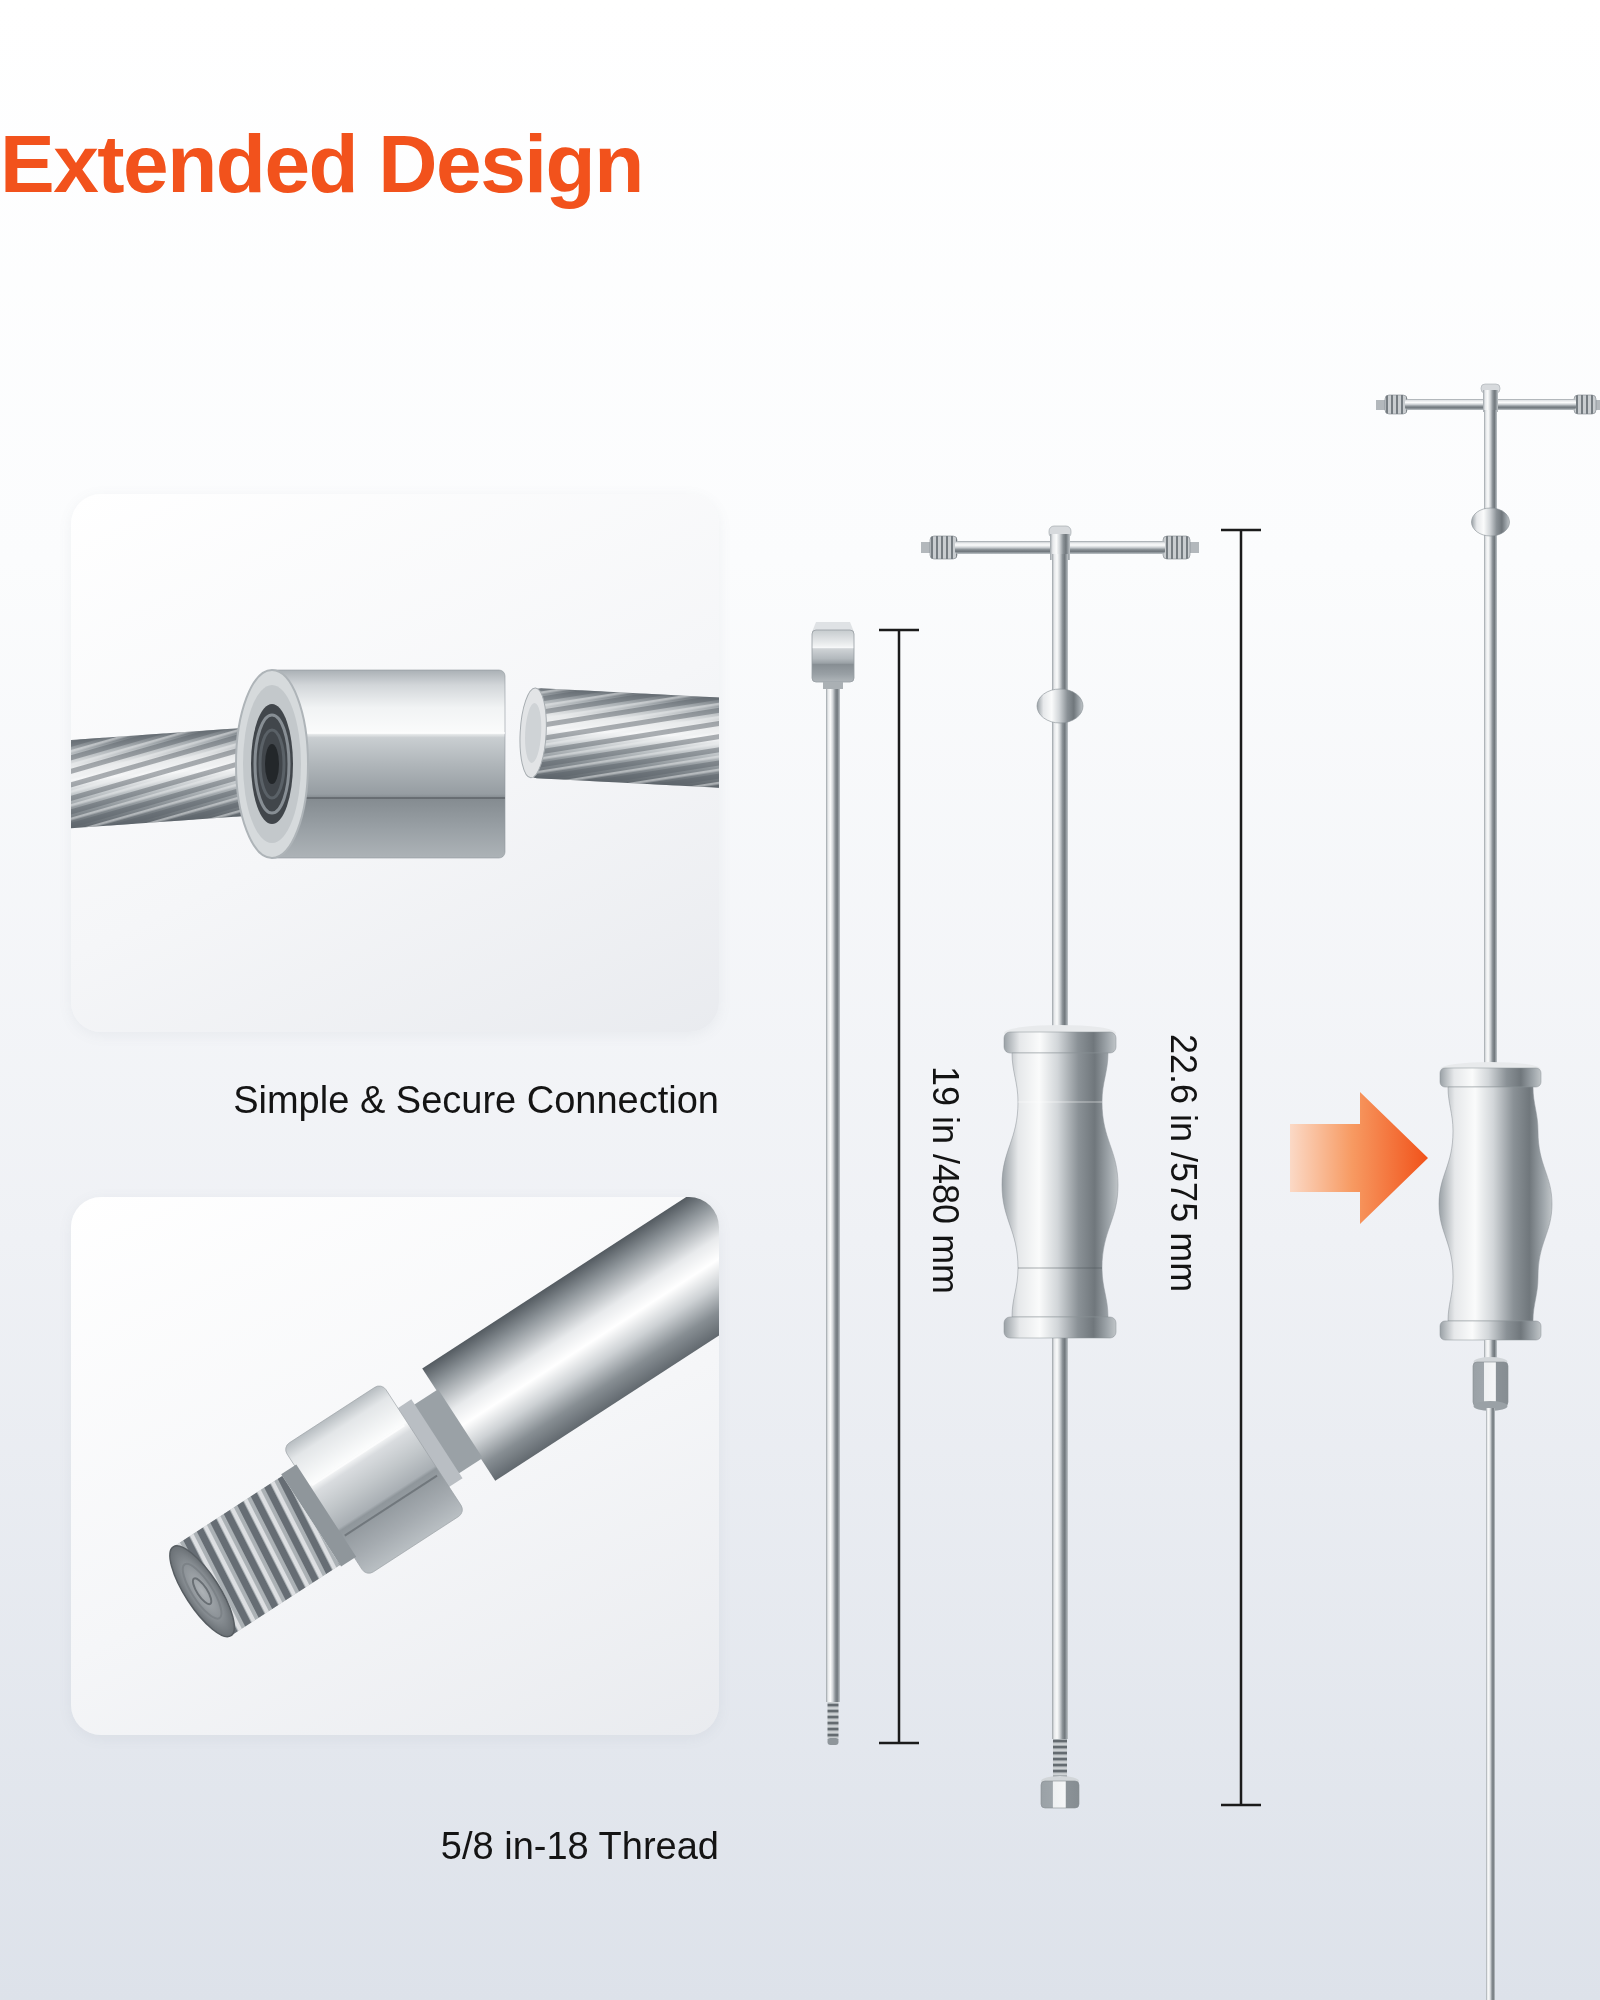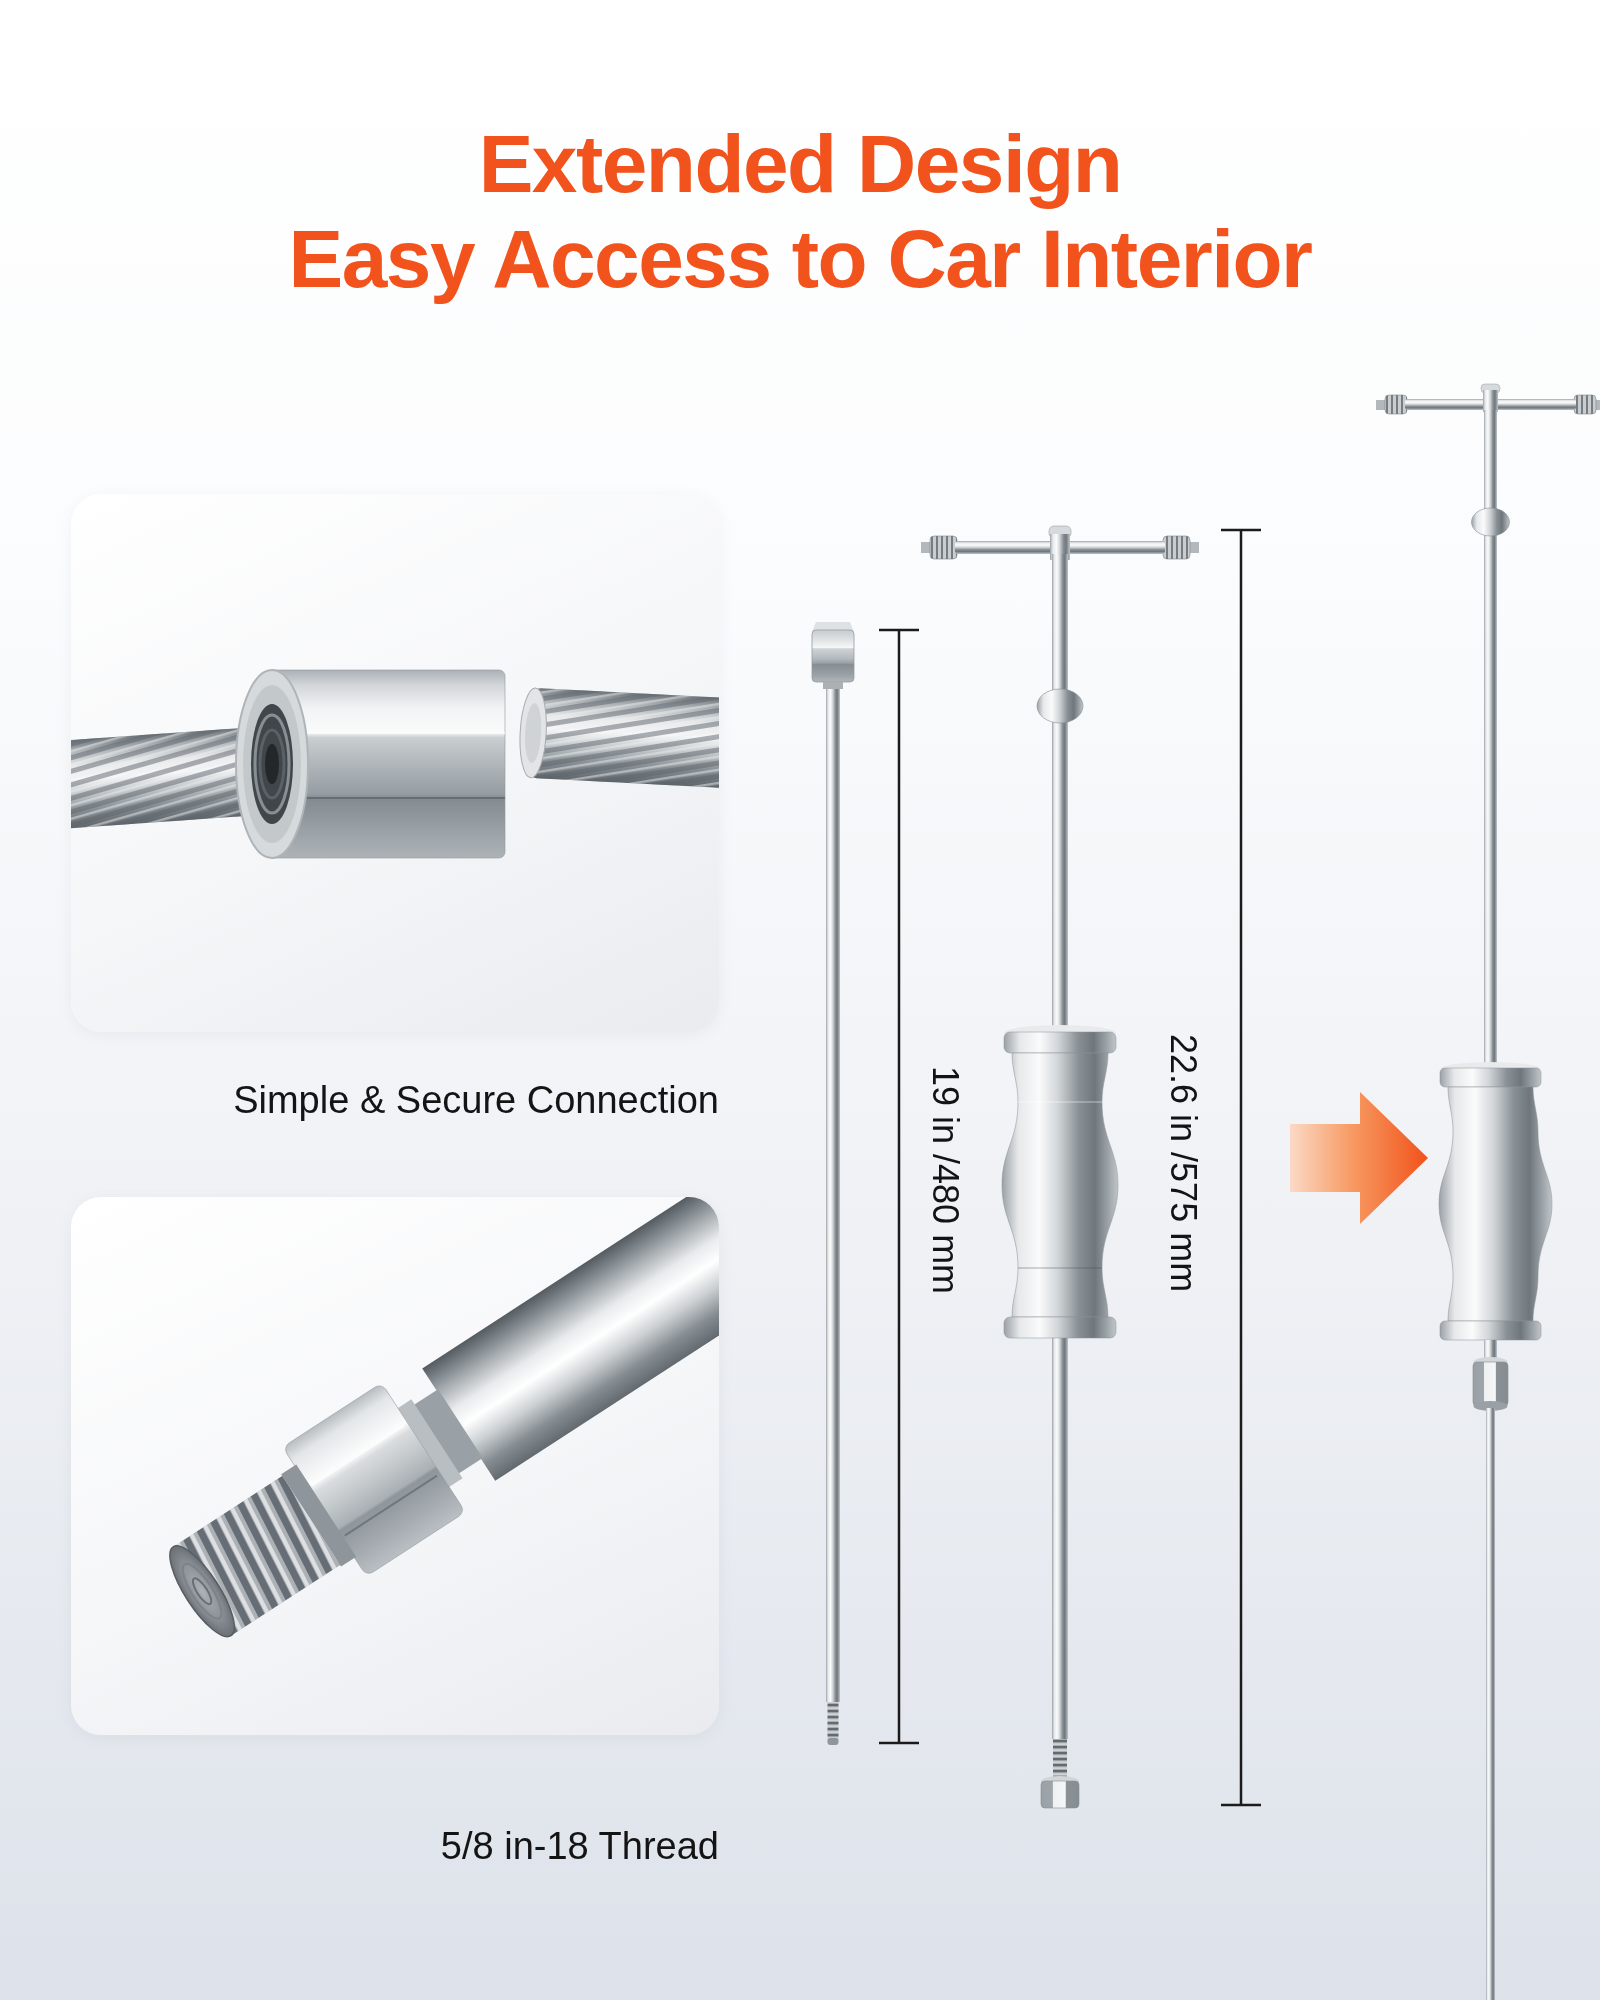--- a/index.html
+++ b/index.html
@@ -3,21 +3,21 @@
 <meta charset="utf-8">
 <style>
   html,body { margin:0; padding:0; }
   .page {
     position:relative; width:1600px; height:2000px; overflow:hidden;
     background: linear-gradient(180deg,#ffffff 0%,#fbfcfd 28%,#eff1f5 62%,#dde2ea 100%);
     font-family:"Liberation Sans", sans-serif;
   }
   .title {
     position:absolute; top:116px; left:0; width:100%;
-    text-align:center; color:#f2521c; font-weight:800;
+    color:#f2521c; font-weight:800;
     font-size:82px; line-height:1.16; letter-spacing:-1.5px;
   }
   .title-line { display:block; }
   .card {
     position:absolute; left:71px; width:648px; height:538px;
     border-radius:30px; overflow:hidden;
     background:linear-gradient(155deg,#ffffff 0%,#f5f6f8 55%,#e9ebef 100%);
     box-shadow:0 3px 14px rgba(100,110,130,0.08);
   }
   .card-connection { top:494px; }
@@ -36,21 +36,20 @@
   .vlabel-1 { left:966px; top:1066px; }
   .vlabel-2 { left:1204px; top:1034px; }
 </style>
 </head>
 <body>
 
 <div class="page">
 
   <header class="title">
     <span class="title-line">Extended Design</span>
-    <span class="title-line">Easy Access to Car Interior</span>
   </header>
 
   <div class="card card-connection">
     <svg width="648" height="538" viewBox="0 0 648 538">
       <defs>
         <linearGradient id="c1-rodH" x1="0" y1="0" x2="0" y2="1">
           <stop offset="0" stop-color="#6e757b"></stop>
             <stop offset="0.12" stop-color="#a8aeb2"></stop>
           <stop offset="0.3" stop-color="#e7e9ea"></stop>
             <stop offset="0.45" stop-color="#f6f7f8"></stop>

